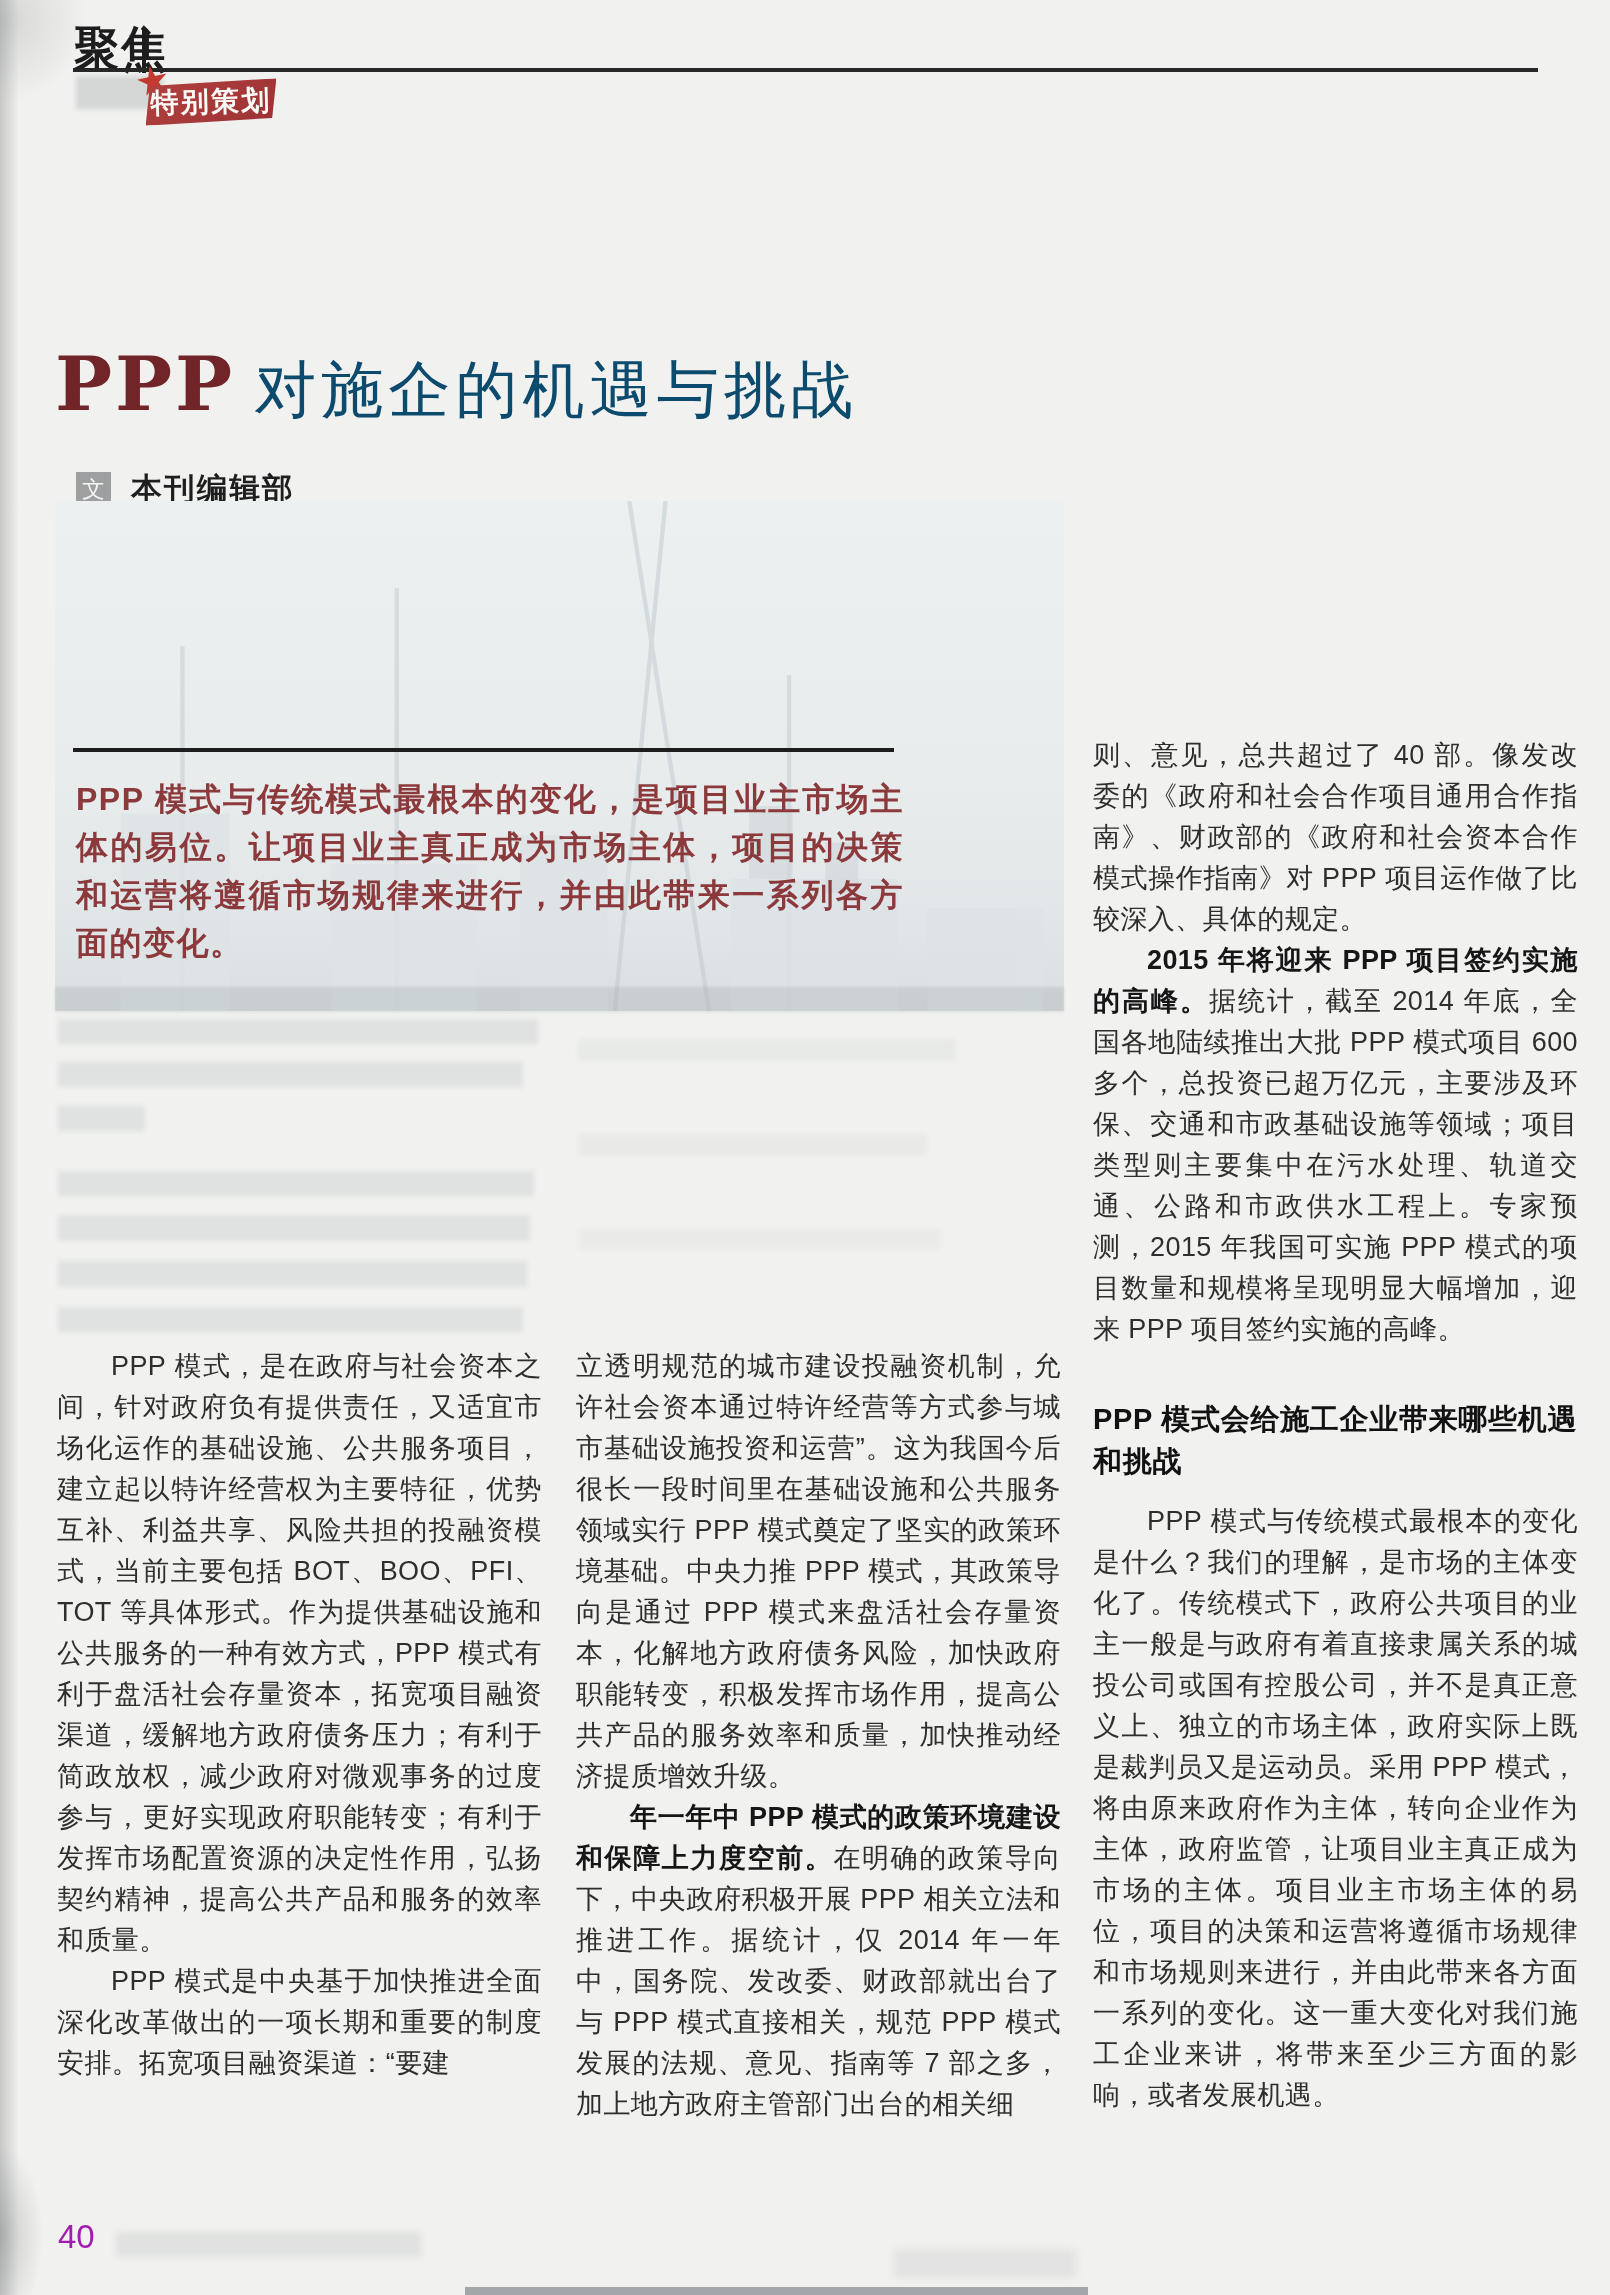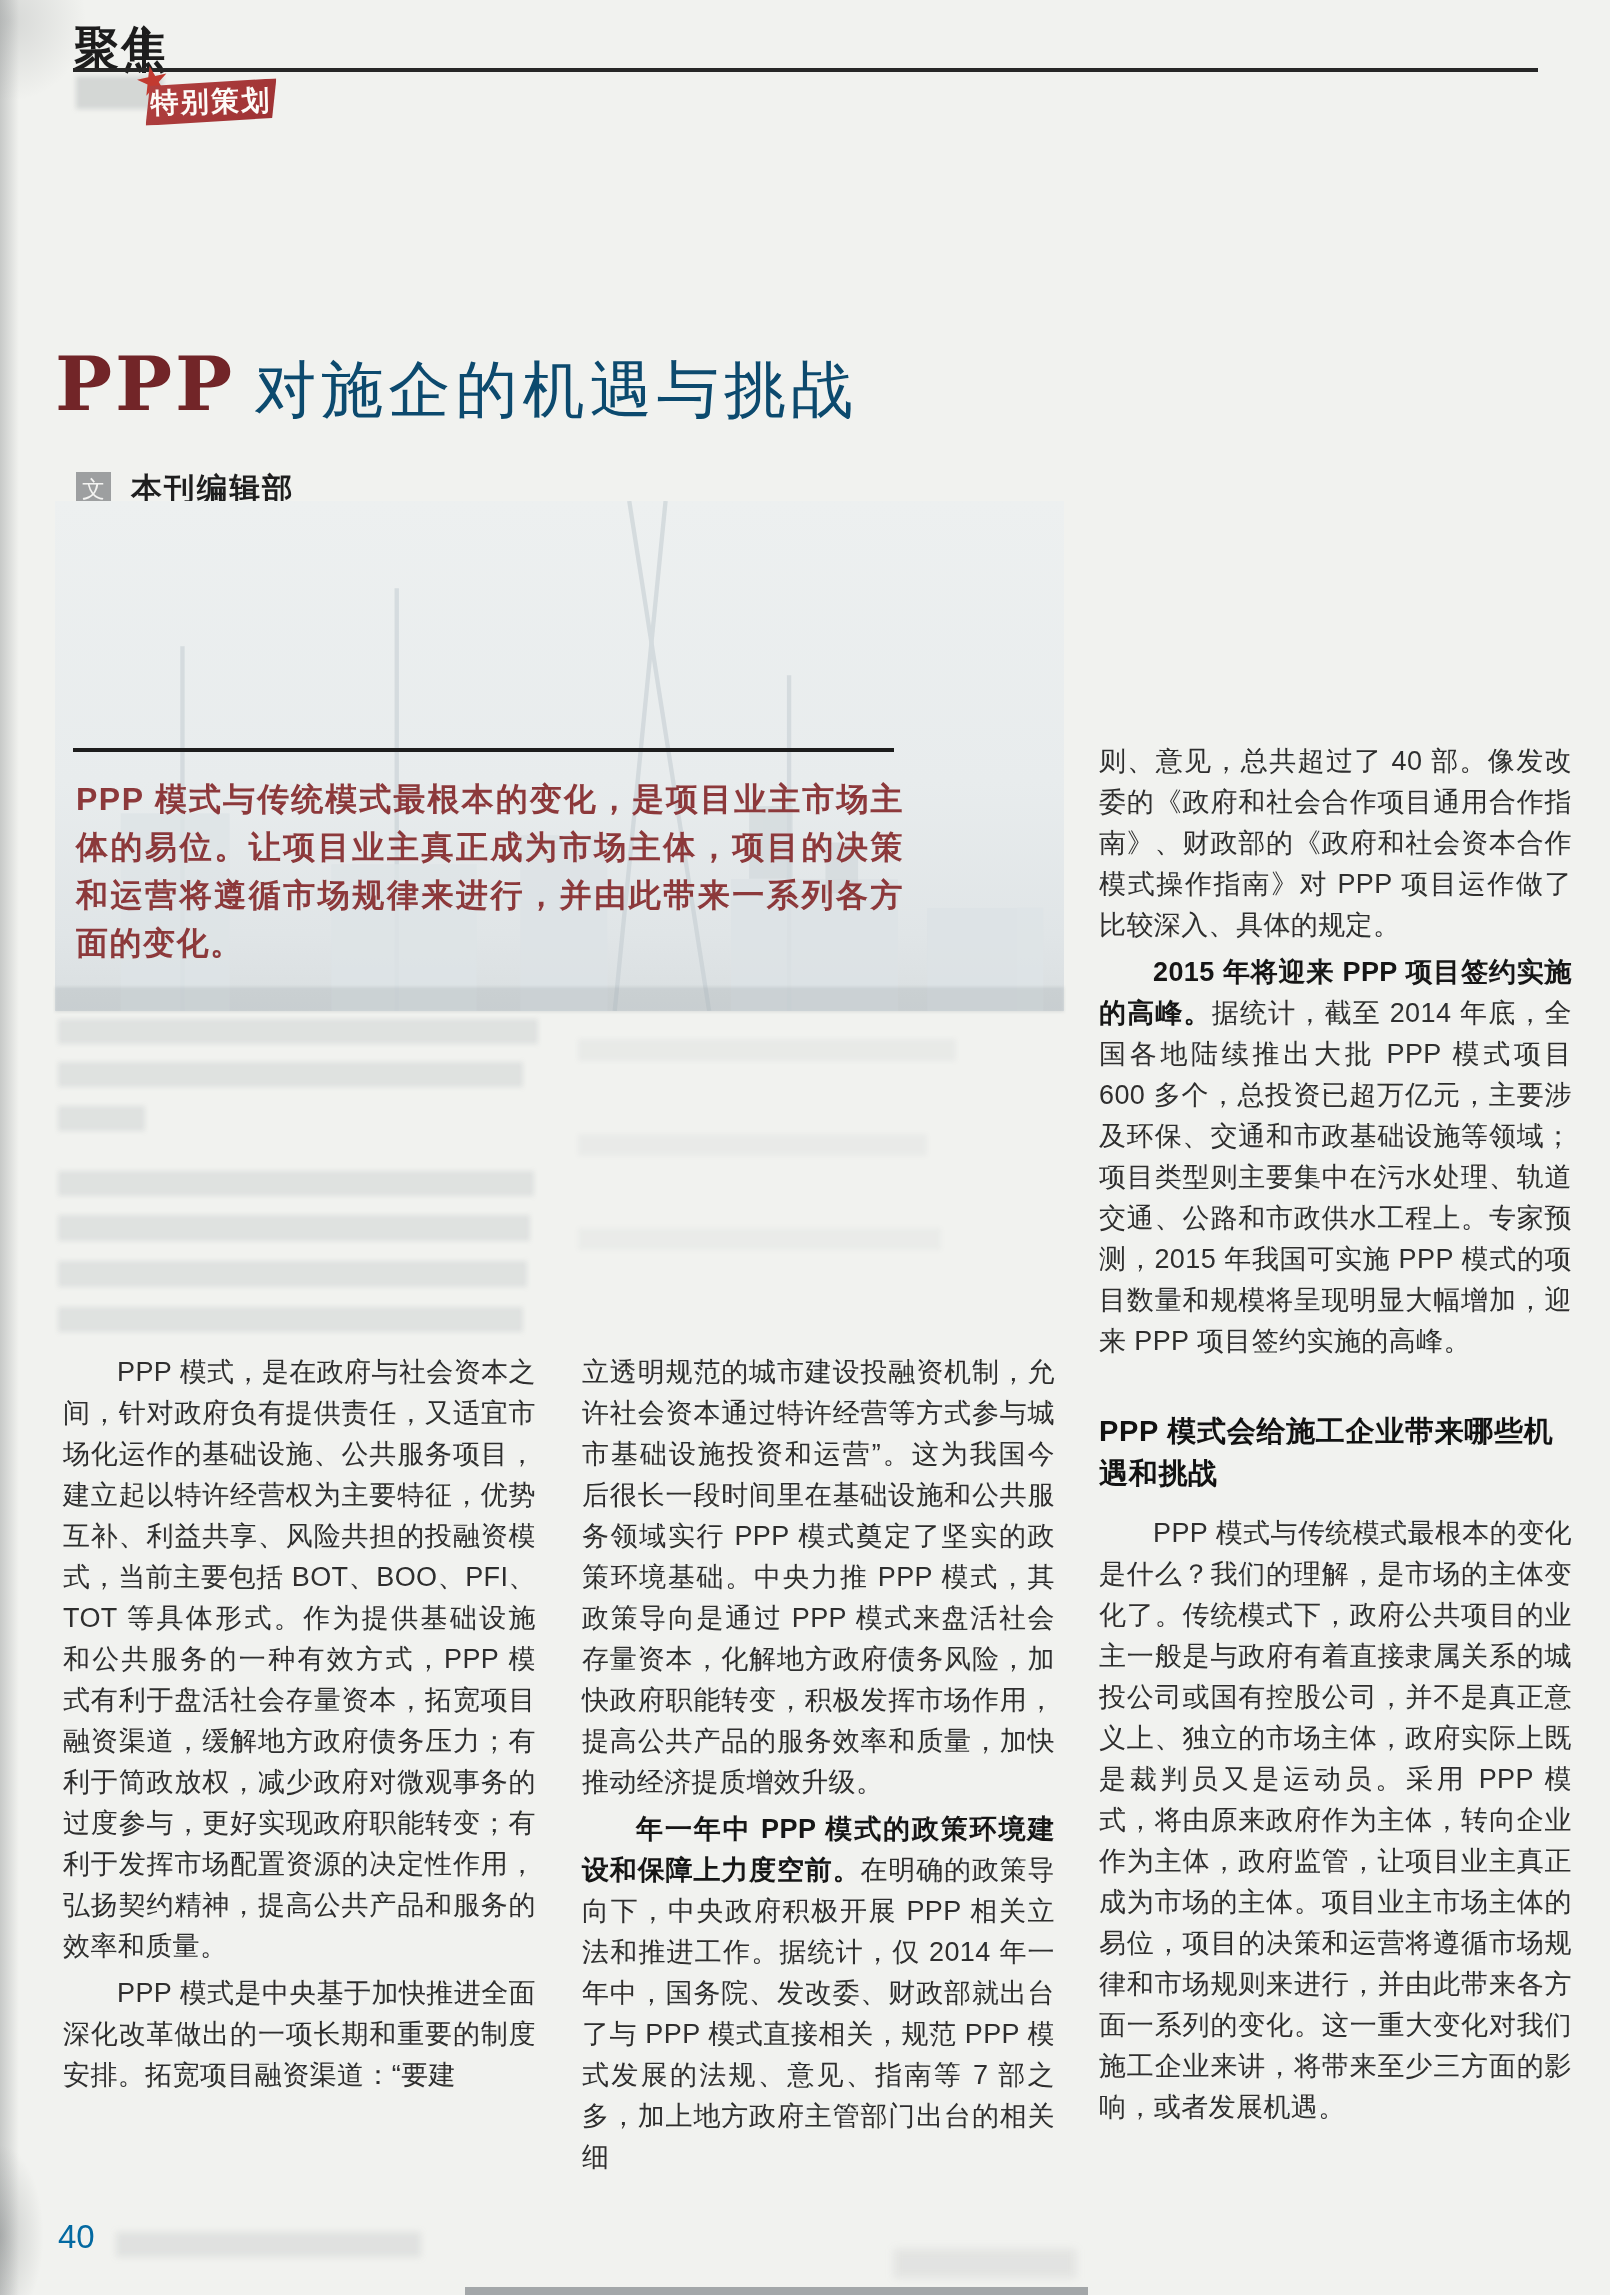--- a/index.html
+++ b/index.html
@@ -61,33 +61,33 @@
   .intro-text{position:absolute;left:76px;top:775px;width:828px;
     font-size:32px;line-height:48px;font-weight:700;color:#8c393b;
     letter-spacing:1.5px;text-align:justify;}
 
   
   .bleed-line{position:absolute;background:rgba(118,133,140,.15);filter:blur(2.9px);}
 
   
   .body-col{position:absolute;width:485px;font-size:27px;line-height:41px;
     text-align:justify;color:#2e2e2e;letter-spacing:0.4px;}
-  .body-col p{margin:6px;}
+  .body-col p{margin:0;}
   .indent{text-indent:2em;}
   .lead-bold{font-weight:800;color:#161616;}
   .section-heading{font-size:29px;line-height:42px;font-weight:800;color:#121212;
     letter-spacing:0.7px;text-align:left;text-indent:0;}
   .col-left{left:57px;top:1346px;}
   .col-mid{left:576px;top:1346px;}
   .col-right{left:1093px;top:735px;}
   .col-left .section-heading{margin-top:70px;margin-bottom:20.3px;}
   .col-right .section-heading{margin-top:48px;margin-bottom:19px;}
 
   
-  .page-number{position:absolute;left:58px;top:2218px;font-size:33px;color:#0369a1;}
+  .page-number{position:absolute;left:58px;top:2218px;font-size:33px;color:#a21caf;}
   .footer-ghost{position:absolute;left:116px;top:2232px;width:305px;height:25px;
     background:rgba(120,130,135,.14);filter:blur(3.6px);}
 </style>
 </head>
 <body>
 
 <div class="scan-edge-left"></div>
 <div class="scan-smudge-tl"></div>
 <div class="scan-corner-bl"></div>
 

